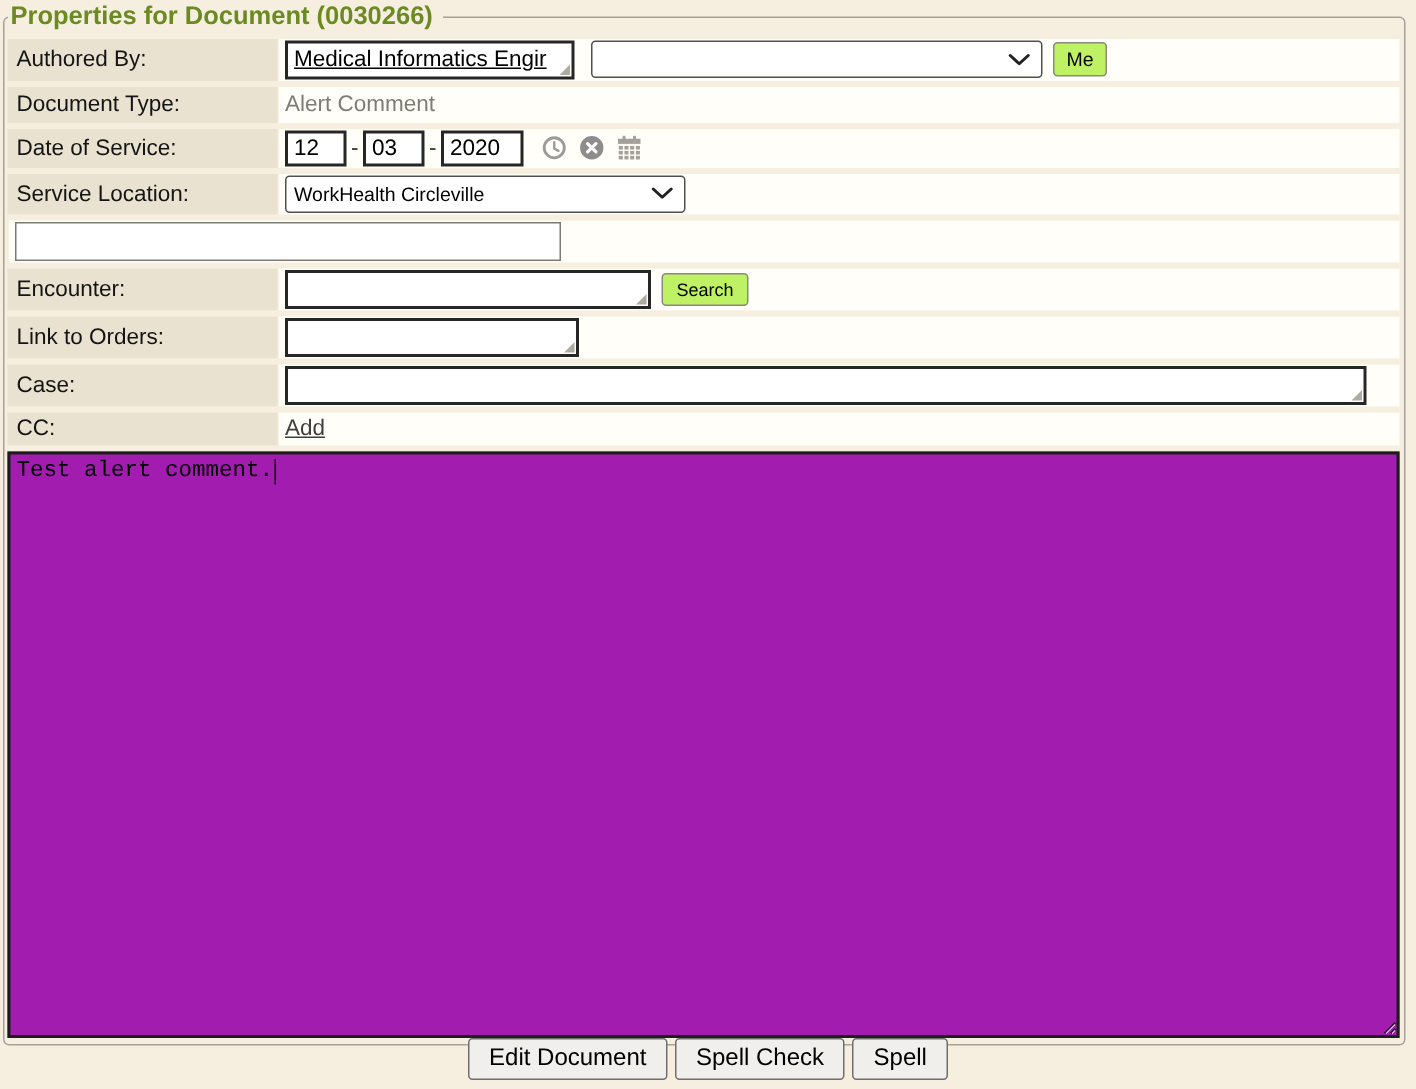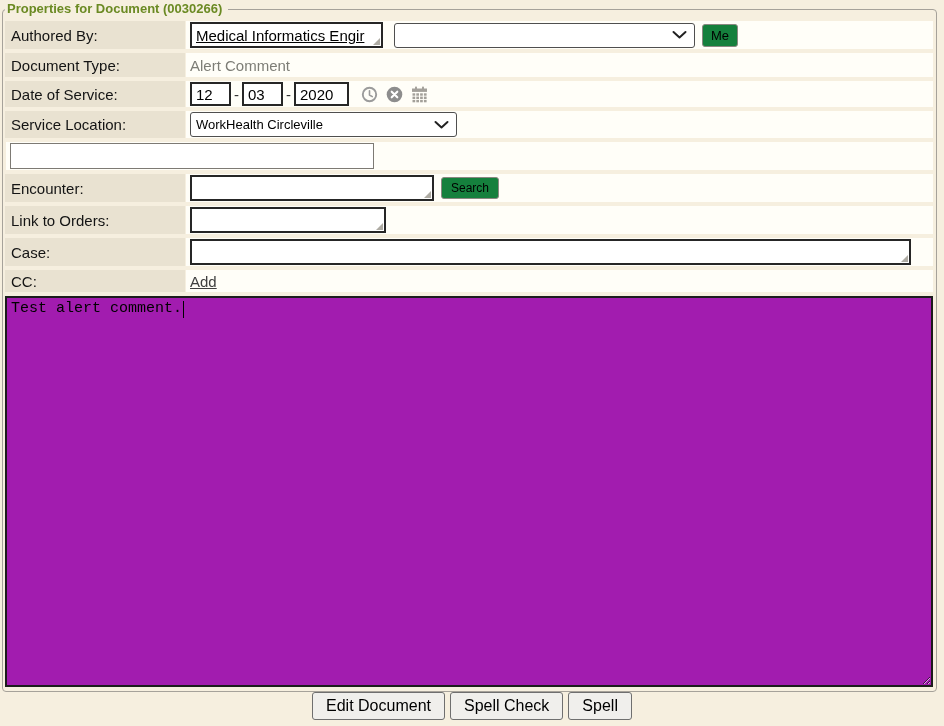--- a/index.html
+++ b/index.html
@@ -15,21 +15,21 @@
   .frame {
     position: absolute; left: 2px; top: 2px; width: 935px;
     border: 1px solid #a6a29a;
     border-radius: 4px;
     padding: 5px 3px 4px 2px;
     margin: 0;
   }
   .frame legend {
     color: #6b8a23;
     font-weight: bold;
-    font-size: 13px;
+    font-size: 17px;
     padding: 0 6px 0 2px;
     margin-left: 0;
     line-height: 1.1;
   }
   .row { display: flex; align-items: stretch; margin-bottom: 4px; }
   .cell-label {
     width: 180px; flex: 0 0 180px;
     background: #e9e2d1;
     display: flex; align-items: center;
     padding: 0 4px 0 6px;
@@ -80,21 +80,21 @@
     background: #fff;
     height: 25px;
     font-size: 13px;
     font-family: "Liberation Sans", sans-serif;
     padding: 0 28px 0 5px;
     color: #000;
   }
   .sel .chev { position: absolute; right: 8px; top: 50%; transform: translateY(-50%); pointer-events: none; }
 
   .btn-small {
-    background: #15803d;
+    background: #bef264;
     border: 1px solid #8a8881;
     border-radius: 3px;
     font-family: "Liberation Sans", sans-serif;
     color: #000;
     cursor: pointer;
   }
   .muted { color: #7d7d76; font-size: 15px; }
   .dash { margin: 0 3px; font-size: 15px; color: #333; }
   .date-icons { display: flex; align-items: center; gap: 8px; margin-left: 12px; }
   .icon { display: inline-flex; }

